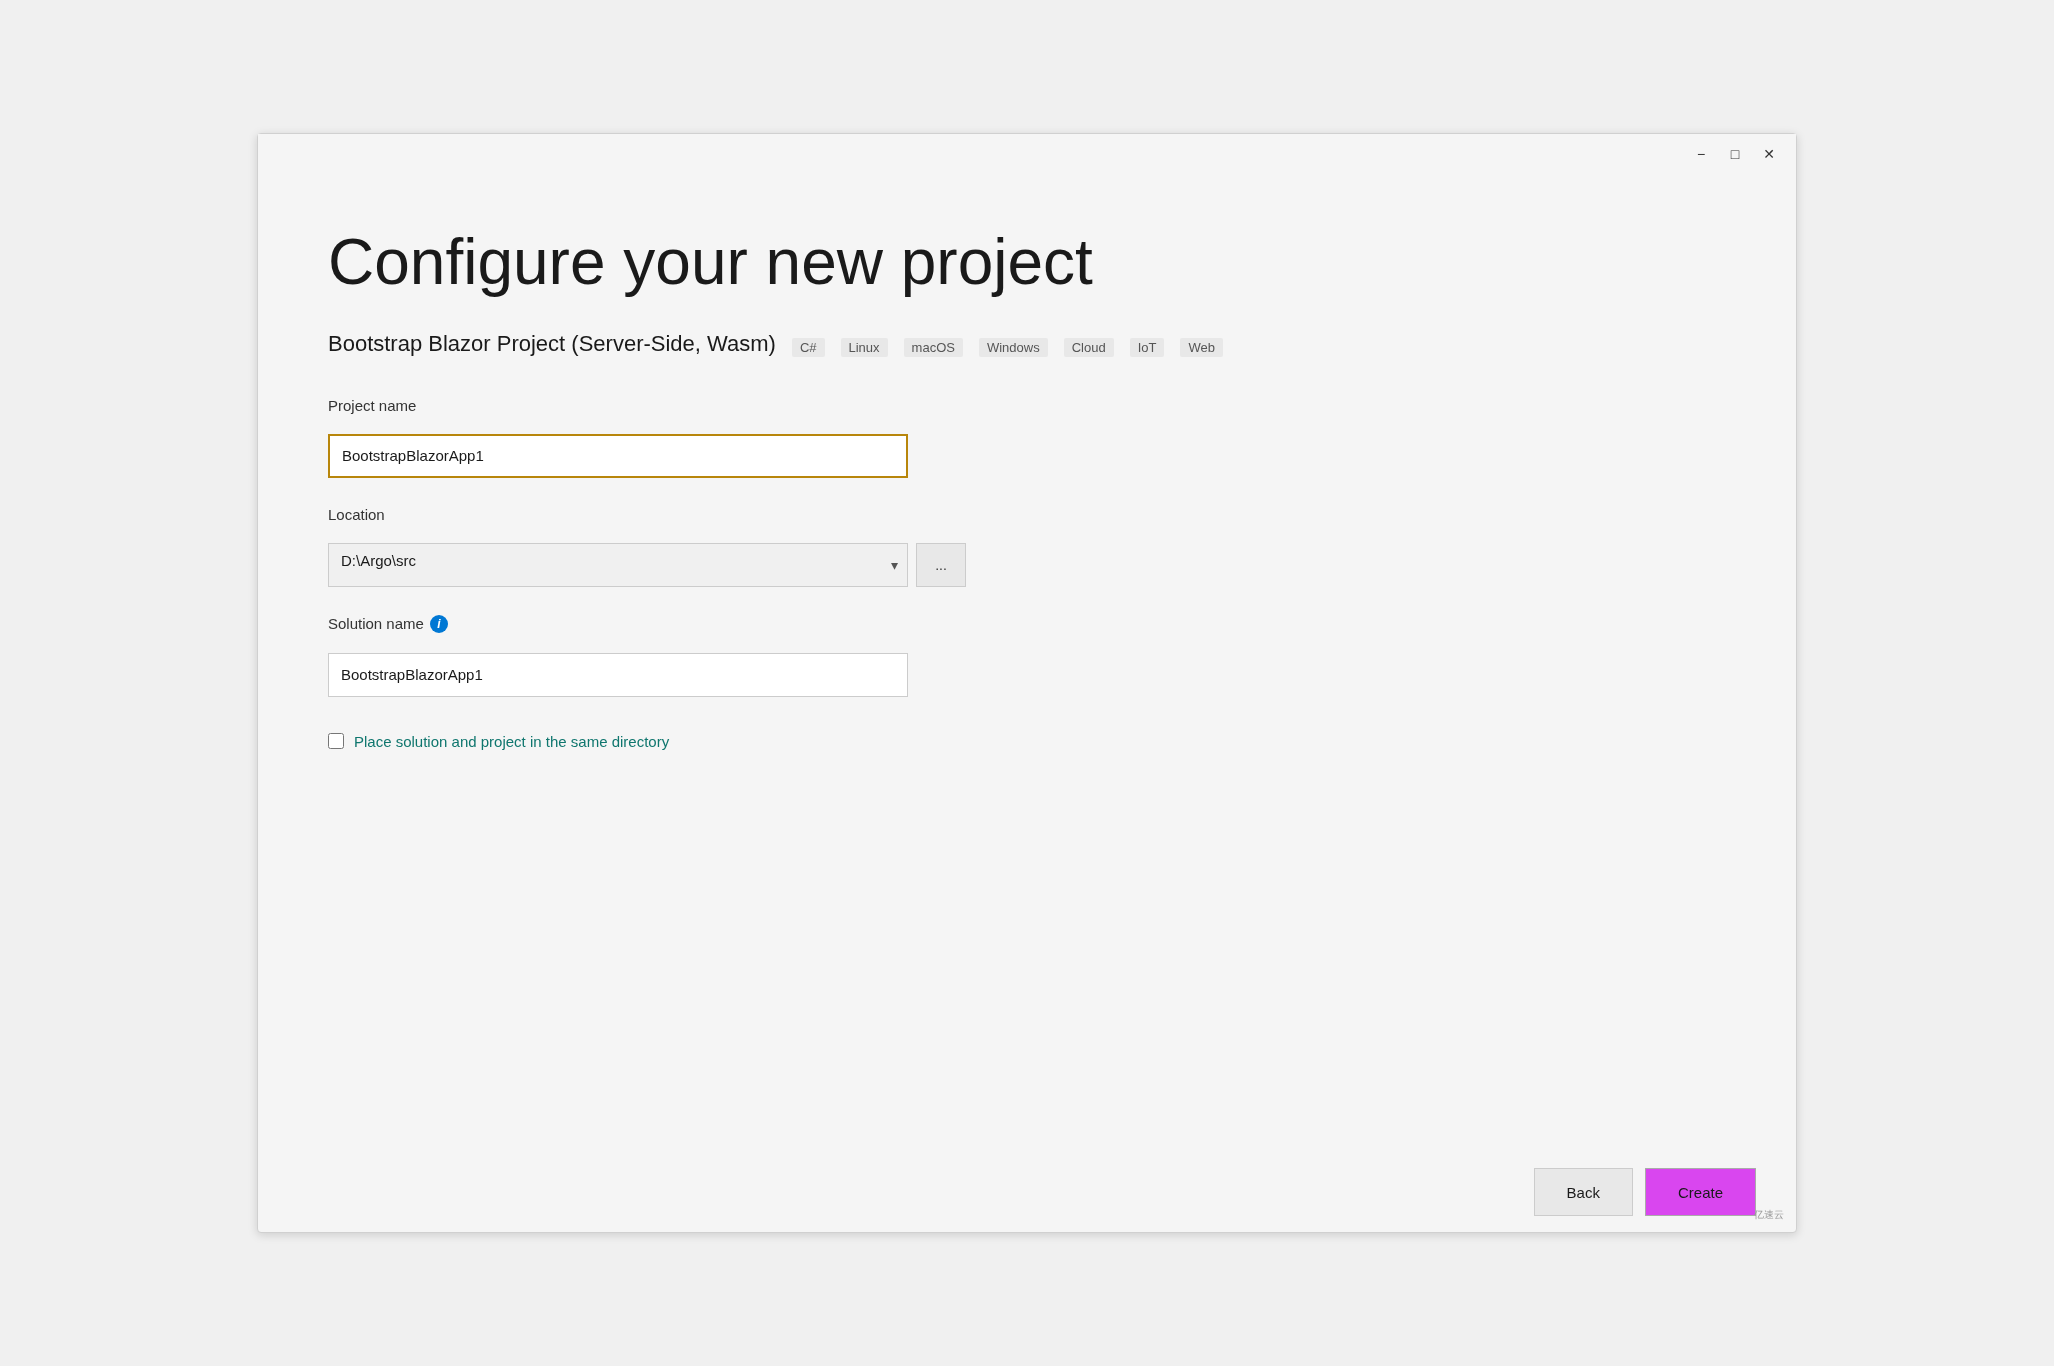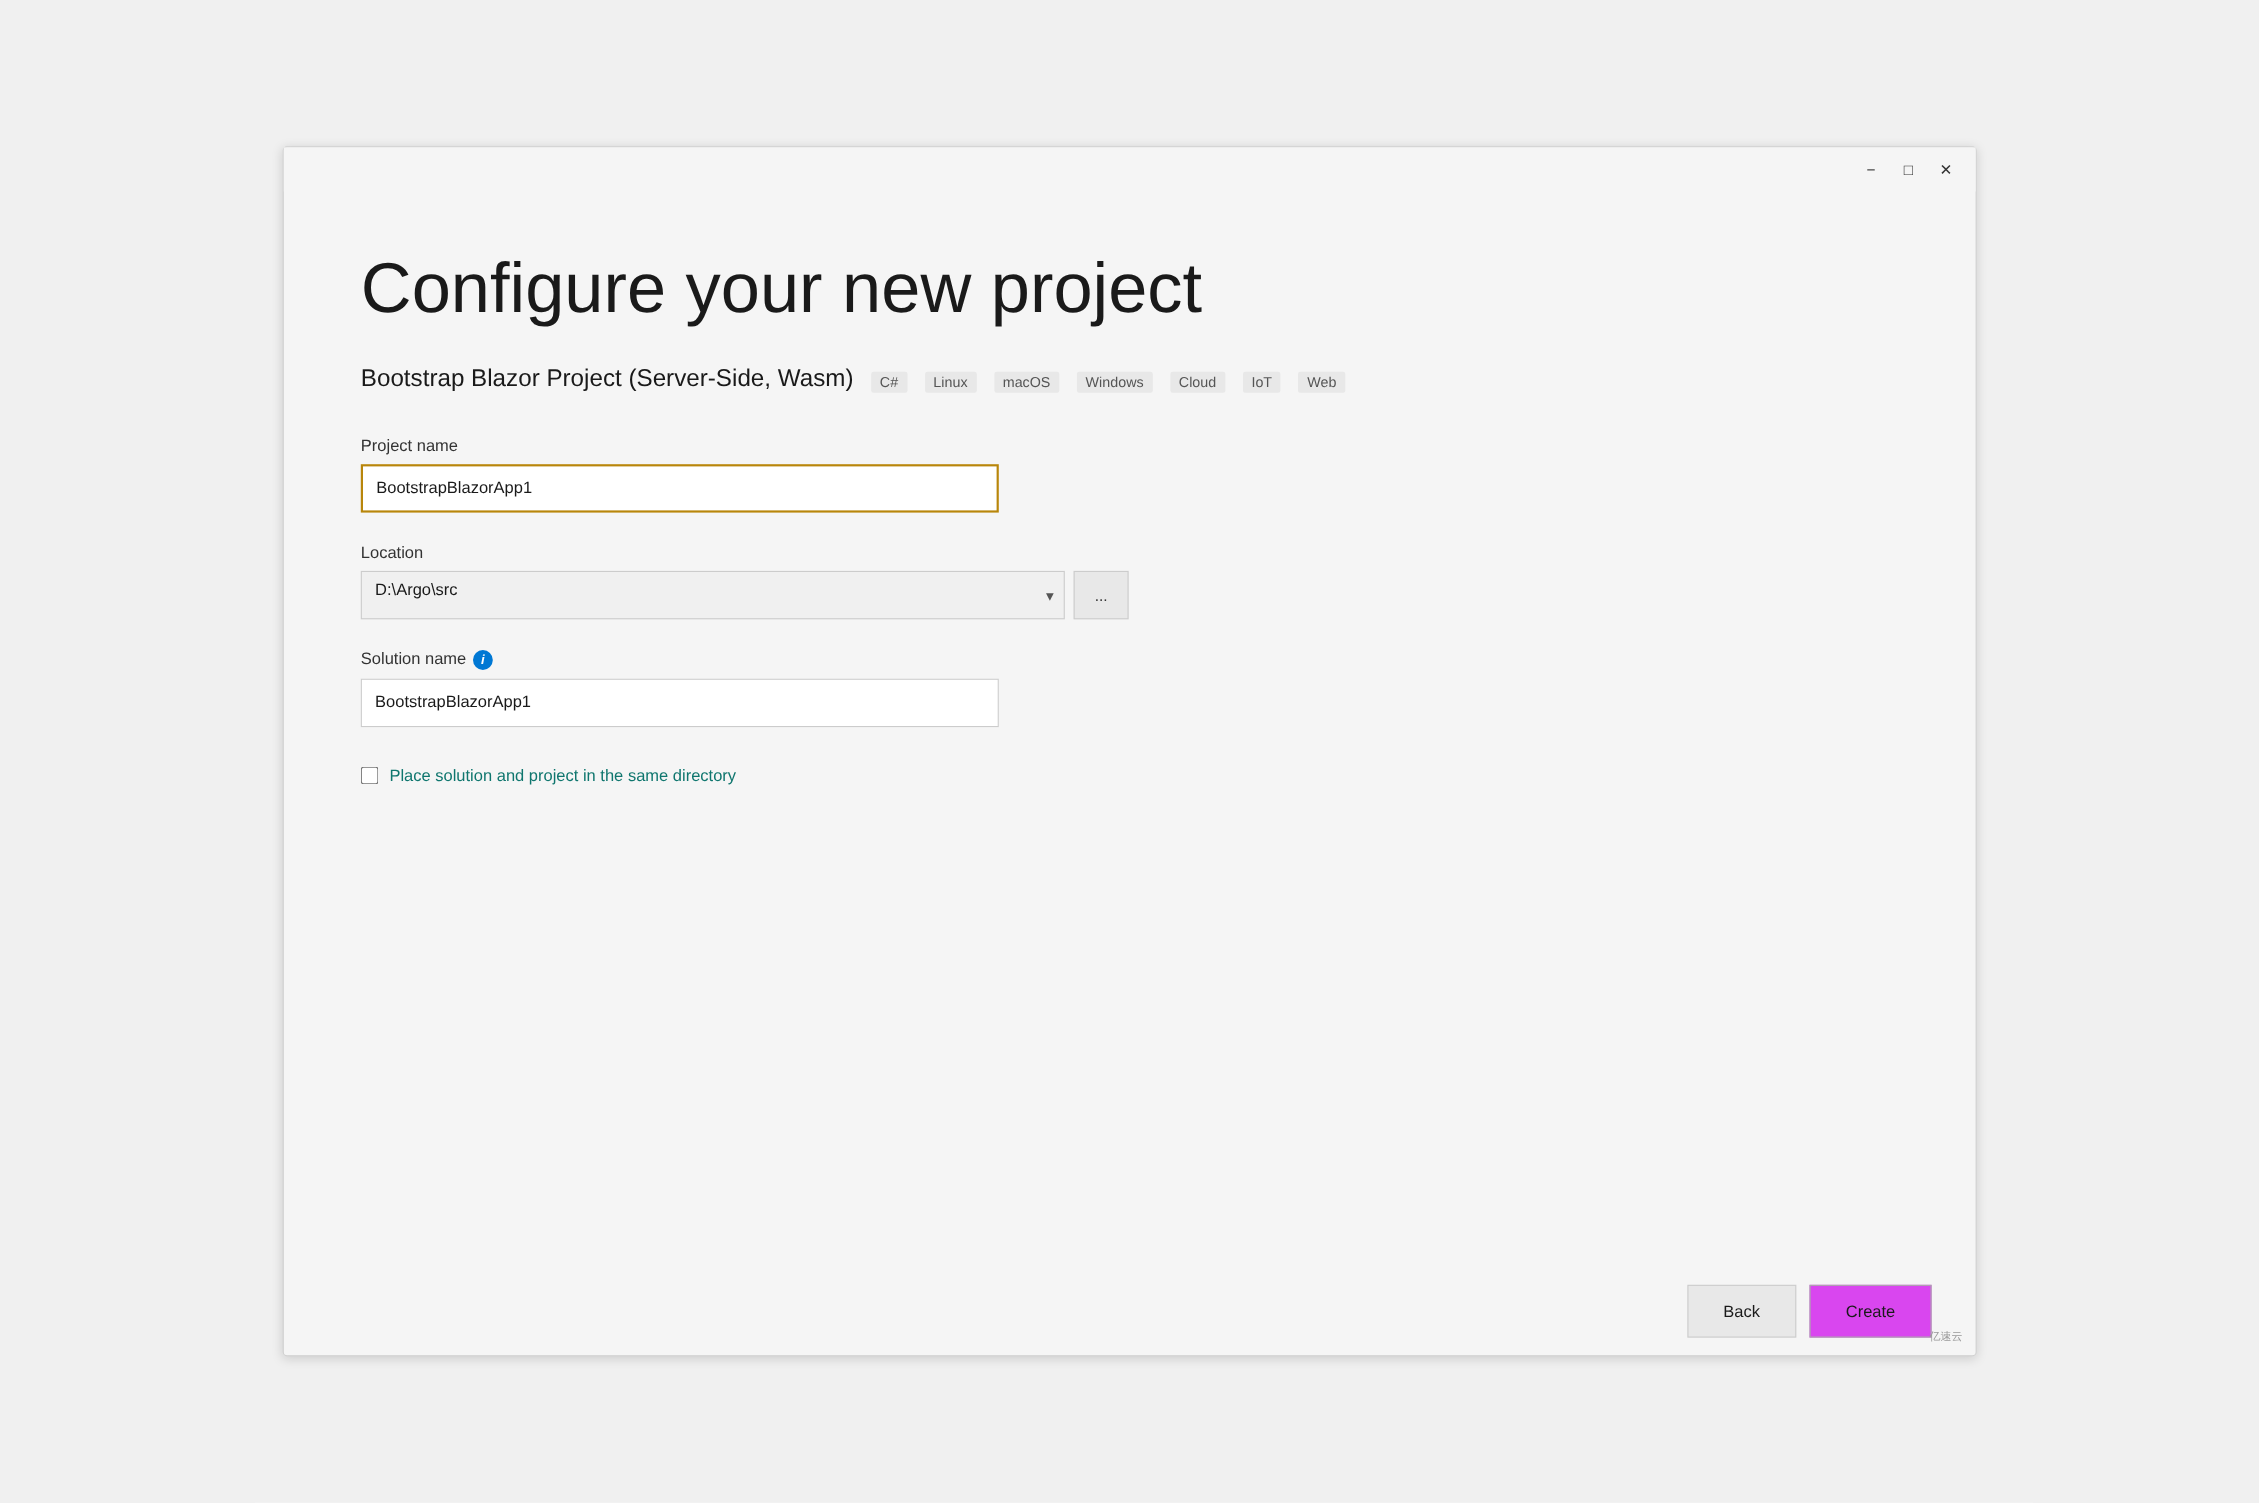--- a/index.html
+++ b/index.html
@@ -95,21 +95,21 @@
 
     .form-section {
       display: flex;
       flex-direction: column;
       gap: 28px;
     }
 
     .form-group {
       display: flex;
       flex-direction: column;
-      gap: 8px;
+      gap: 20px;
     }
 
     .form-label {
       font-size: 15px;
       color: #333;
       display: flex;
       align-items: center;
       gap: 6px;
     }
 
@@ -141,21 +141,21 @@
       color: #1a1a1a;
     }
 
     .location-row {
       display: flex;
       align-items: center;
       gap: 8px;
     }
 
     .location-select {
-      width: 640px;
+      width: 580px;
       height: 44px;
       padding: 0 36px 8px 12px;
       font-size: 15px;
       font-family: 'Segoe UI', sans-serif;
       border: 1px solid #ccc;
       background: #f0f0f0;
       outline: none;
       color: #1a1a1a;
       appearance: none;
       -webkit-appearance: none;

